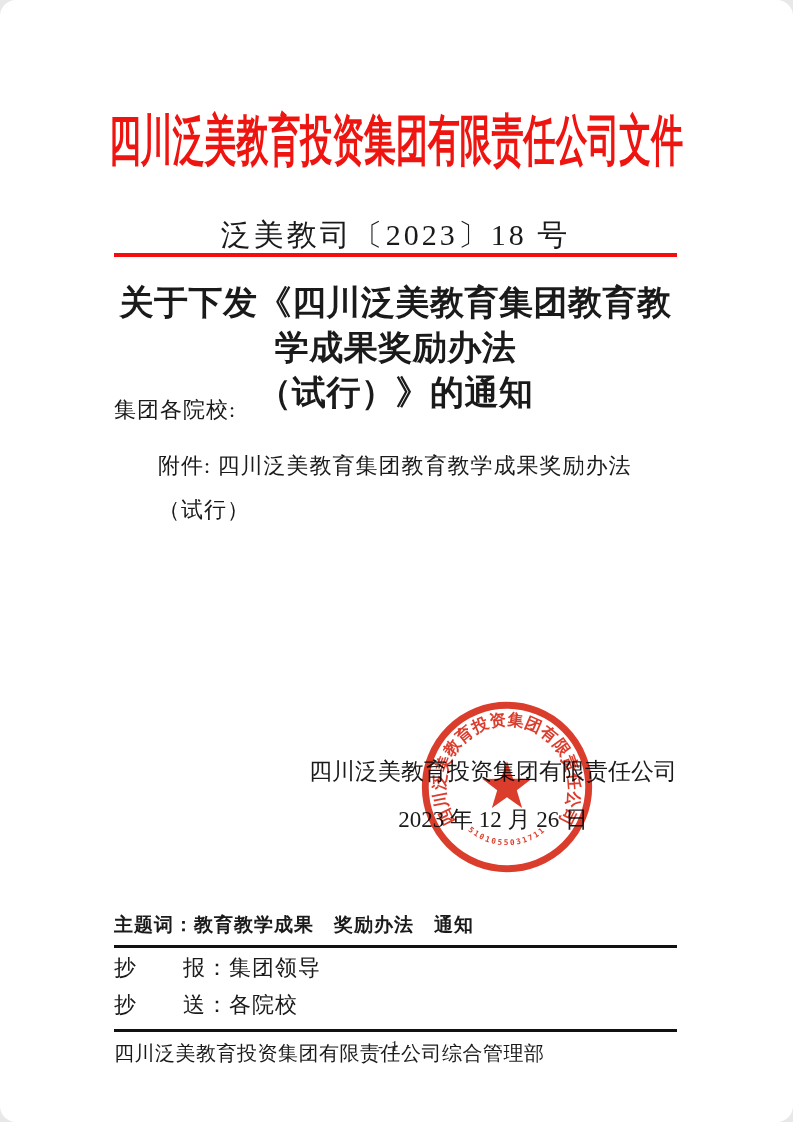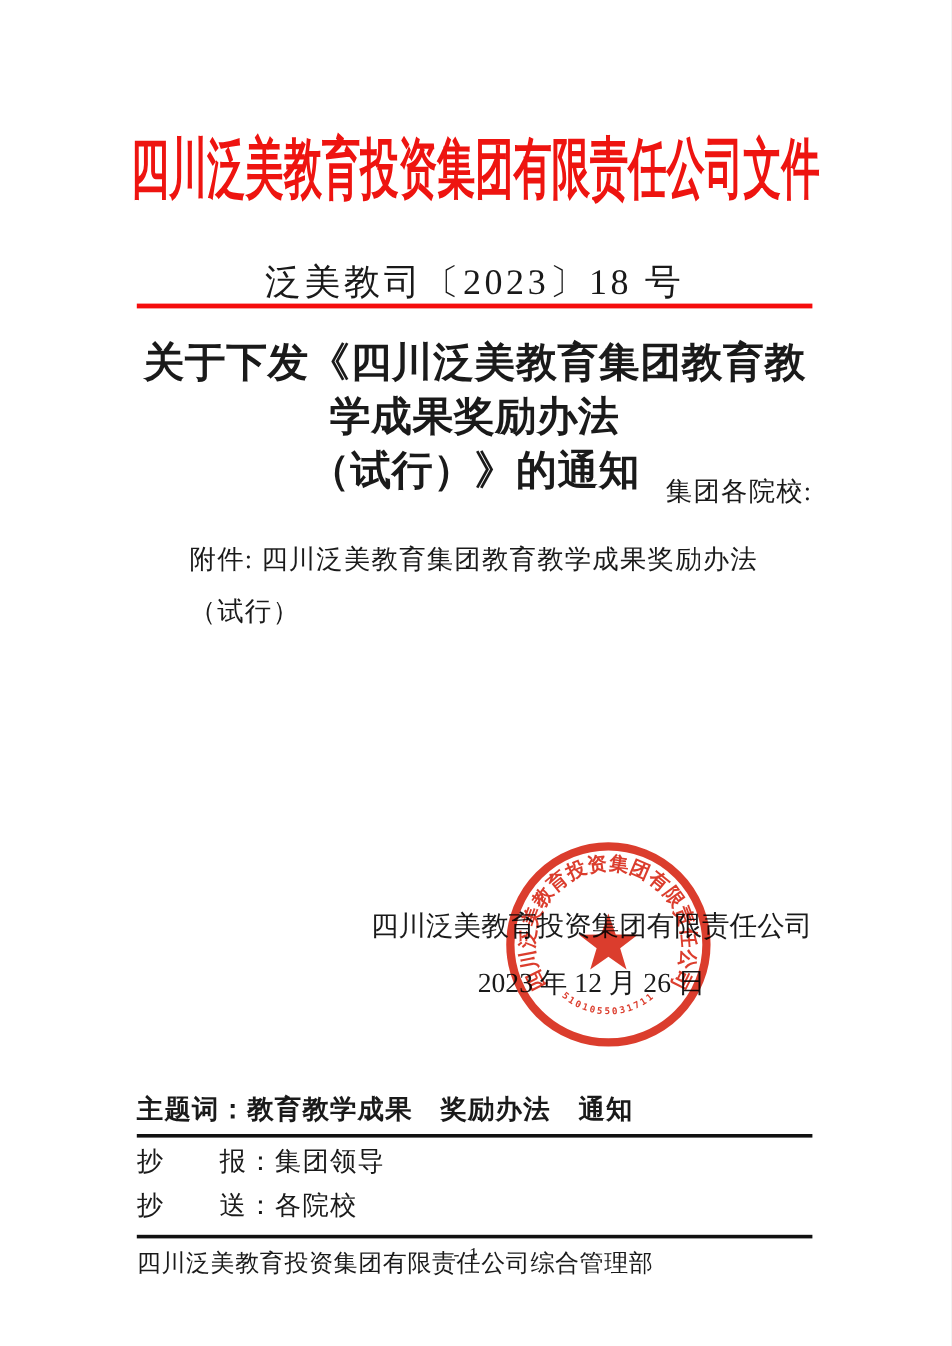--- a/index.html
+++ b/index.html
@@ -6,20 +6,21 @@
   html, body { background: #e8e8e8; }
   .page {
     position: relative;
     width: 793px;
     height: 1122px;
     margin: 0 auto;
     background: #ffffff;
     overflow: hidden;
     font-family: "Liberation Serif", "DejaVu Serif", serif;
     color: #1a1a1a;
+    border-radius: 16px;
   }
   .content { position: absolute; left: 114px; right: 116px; top: 0; bottom: 0; }
 
   
   .header-title {
     position: absolute; top: 112px; left: 0; right: 0;
     display: flex; justify-content: center;
     color: #ee1410;
   }
   .header-title .stretch {
@@ -38,21 +39,21 @@
 
   
   .doc-title {
     position: absolute; top: 280px; left: -10px; right: -10px;
     text-align: center; font-weight: bold;
     font-size: 34px; line-height: 45px; letter-spacing: 0.5px;
   }
 
   
   .body-block { position: absolute; top: 388px; left: 0; right: 0; font-size: 22px; line-height: 44px; letter-spacing: 1px; }
-  .salutation { text-align: right; }
+  .salutation { text-align: left; }
   .main-paragraph { text-align: justify; text-indent: 2em; }
   .attachment-line { margin-top: 12px; padding-left: 2em; }
 
   
   .signature-block {
     position: absolute; top: 757px; right: 0;
     display: flex; flex-direction: column; align-items: center;
     font-size: 23px; line-height: 30px;
   }
   .signature-date { margin-top: 18px; text-align: center; }
@@ -62,21 +63,21 @@
     position: absolute; left: 421px; top: 701px;
     width: 172px; height: 172px;
     mix-blend-mode: multiply; opacity: 0.93;
     pointer-events: none;
   }
 
   
   .footer-block { position: absolute; left: 0; right: 0; top: 911px; }
   .keywords-row {
     font-family: "Liberation Sans", "DejaVu Sans", sans-serif;
-    font-weight: bold; font-size: 22px; line-height: 28px; letter-spacing: 1px;
+    font-weight: bold; font-size: 19px; line-height: 28px; letter-spacing: 1px;
   }
   .black-rule { height: 3px; background: #111; }
   .rule-1 { margin-top: 6px; }
   .copy-row { font-size: 22px; line-height: 26px; padding: 7px 0 4px 0; letter-spacing: 1px; }
   .rule-2 { margin-top: 7px; }
   .issuer-row {
     display: flex; justify-content: space-between;
     font-size: 20px; line-height: 26px; padding-top: 8px; letter-spacing: 0.5px;
   }
   .page-number {

